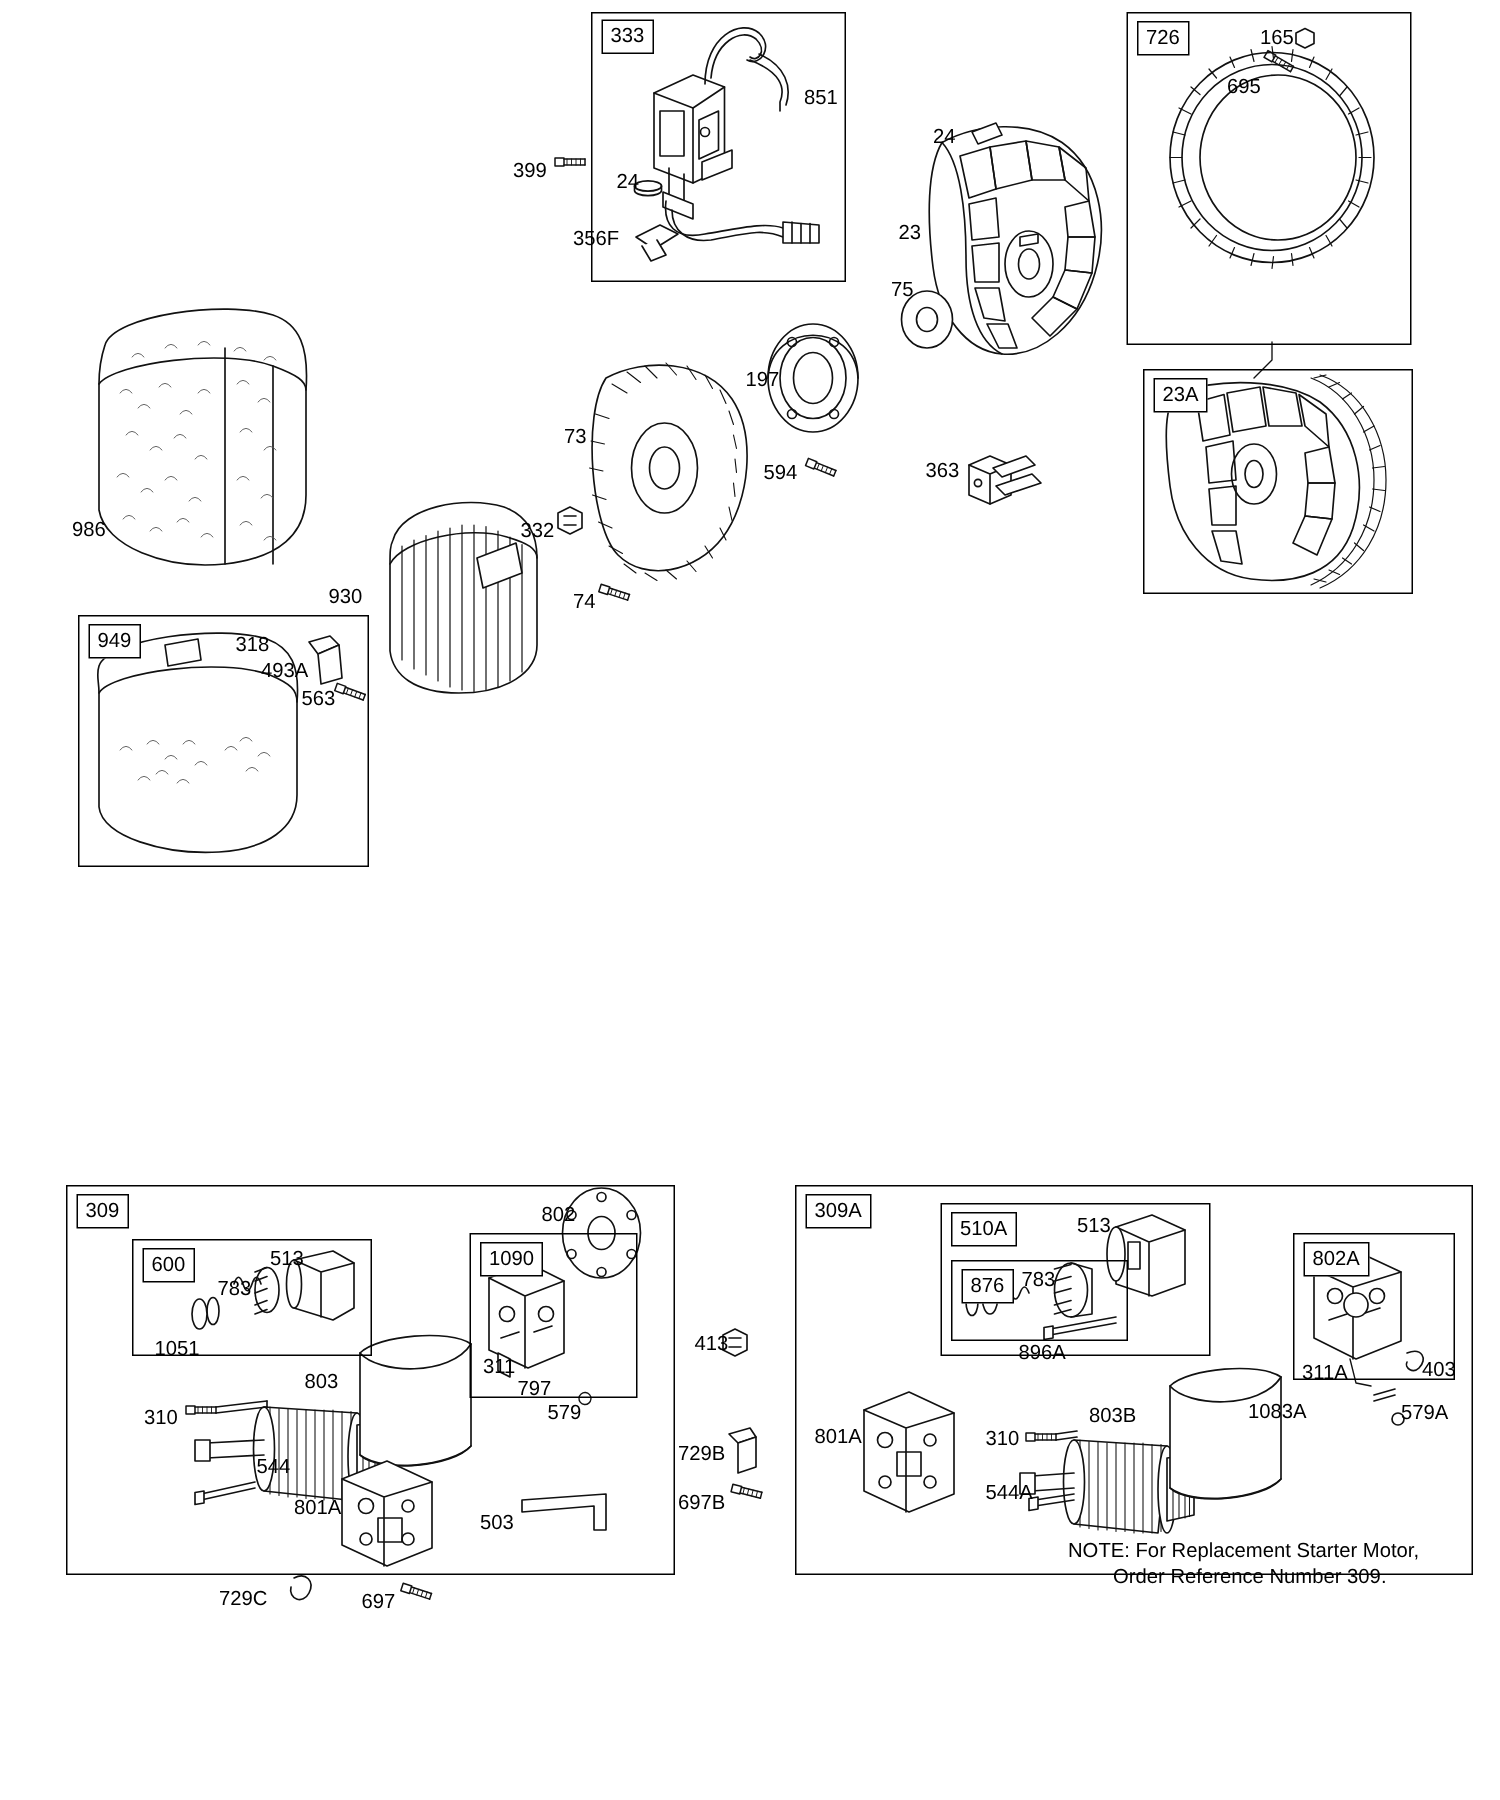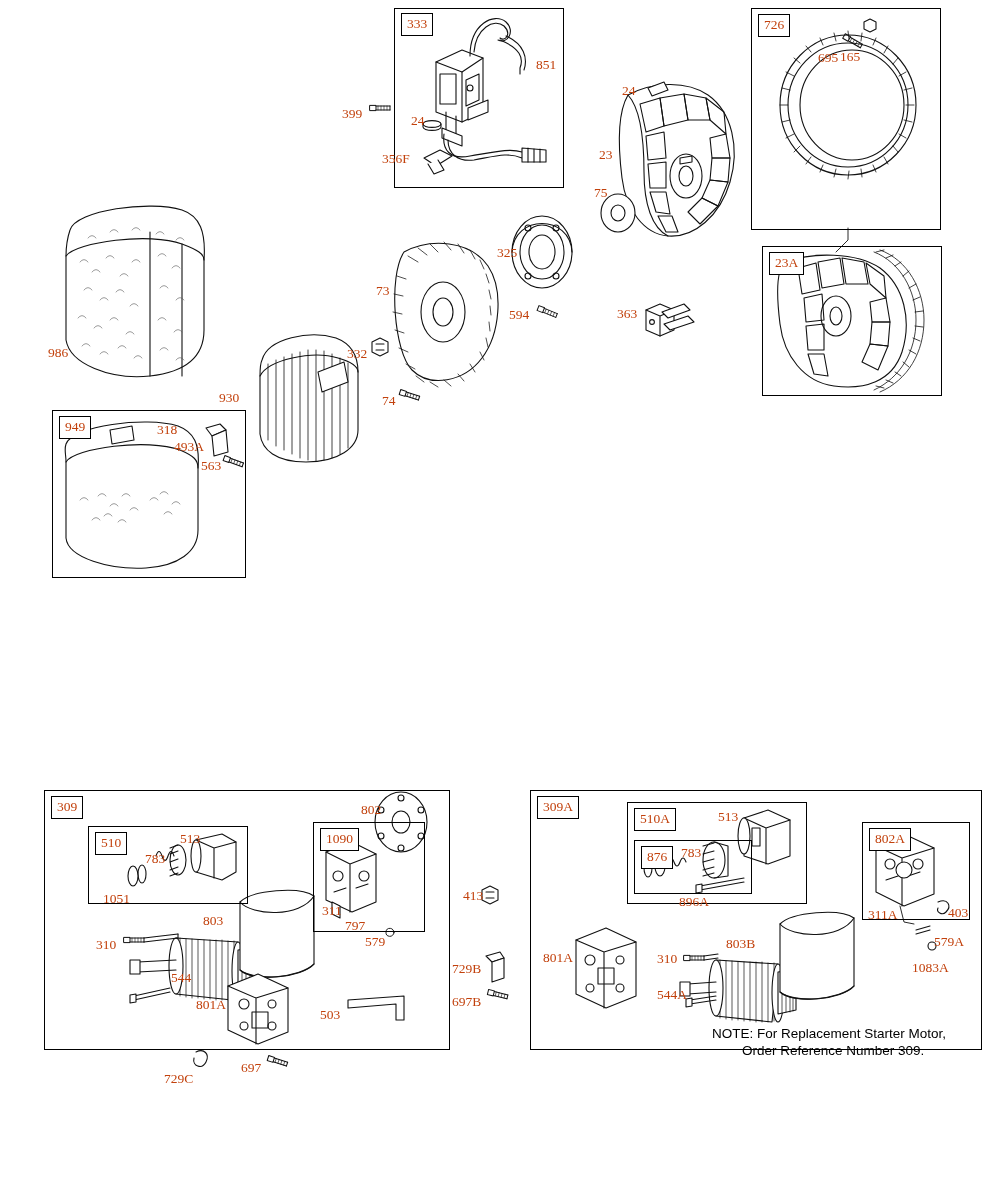--- a/index.html
+++ b/index.html
@@ -16,23 +16,23 @@
     overflow: hidden;
   }
   #diagram {
     position: absolute;
     left: 0; top: 0;
     width: 1000px;
     height: 1200px;
   }
   .callout {
     position: absolute;
-    font-family: Liberation Serif, serif;
+    font-family: Liberation Sans, sans-serif;
     font-size: 13.5px;
-    color: #c2410c;
+    color: #000000;
     white-space: nowrap;
     line-height: 1;
   }
   .callout.boxed {
     border: 1.6px solid #000;
     padding: 3px 5px 4px 5px;
     background: #fff;
     font-weight: normal;
   }
   .note {
@@ -471,65 +471,65 @@
 <div id="labels">
     <div class="callout boxed" style="left: 401px; top: 13px;">333</div>
     <div class="callout" style="left: 536px; top: 58px;">851</div>
     <div class="callout" style="left: 342px; top: 107px;">399</div>
     <div class="callout" style="left: 411px; top: 114px;">24</div>
     <div class="callout" style="left: 382px; top: 152px;">356F</div>
     <div class="callout" style="left: 622px; top: 84px;">24</div>
     <div class="callout" style="left: 599px; top: 148px;">23</div>
     <div class="callout" style="left: 594px; top: 186px;">75</div>
     <div class="callout boxed" style="left: 758px; top: 14px;">726</div>
-    <div class="callout" style="left: 840px; top: 18px; margin-top: 32px;">165</div>
+    <div class="callout" style="left: 840px; top: 18px;">165</div>
     <div class="callout" style="left: 818px; top: 51px;">695</div>
     <div class="callout boxed" style="left: 769px; top: 252px;">23A</div>
-    <div class="callout" style="left: 497px; top: 246px;">325</div>
+    <div class="callout" style="left: 497px; top: 246px;">197</div>
     <div class="callout" style="left: 376px; top: 284px;">73</div>
     <div class="callout" style="left: 509px; top: 308px;">594</div>
     <div class="callout" style="left: 617px; top: 307px;">363</div>
     <div class="callout" style="left: 347px; top: 347px;">332</div>
     <div class="callout" style="left: 382px; top: 394px; text-align: right;">74</div>
     <div class="callout" style="left: 48px; top: 346px;">986</div>
     <div class="callout" style="left: 219px; top: 391px;">930</div>
     <div class="callout boxed" style="left: 59px; top: 416px;">949</div>
     <div class="callout" style="left: 157px; top: 423px;">318</div>
     <div class="callout" style="left: 174px; top: 440px;">493A</div>
     <div class="callout" style="left: 201px; top: 459px;">563</div>
     <div class="callout boxed" style="left: 51px; top: 796px;">309</div>
     <div class="callout" style="left: 361px; top: 803px;">802</div>
-    <div class="callout boxed" style="left: 95px; top: 832px;">510</div>
+    <div class="callout boxed" style="left: 95px; top: 832px;">600</div>
     <div class="callout" style="left: 180px; top: 832px;">513</div>
     <div class="callout boxed" style="left: 320px; top: 828px;">1090</div>
     <div class="callout" style="left: 145px; top: 852px;">783</div>
     <div class="callout" style="left: 103px; top: 892px;">1051</div>
     <div class="callout" style="left: 203px; top: 914px;">803</div>
     <div class="callout" style="left: 322px; top: 904px;">311</div>
     <div class="callout" style="left: 345px; top: 919px;">797</div>
     <div class="callout" style="left: 365px; top: 935px;">579</div>
     <div class="callout" style="left: 96px; top: 938px;">310</div>
     <div class="callout" style="left: 133px; top: 971px; margin-left: 38px;">544</div>
     <div class="callout" style="left: 196px; top: 998px;">801A</div>
     <div class="callout" style="left: 320px; top: 1008px;">503</div>
-    <div class="callout" style="left: 164px; top: 1059px; margin-top: 13px;">729C</div>
+    <div class="callout" style="left: 146px; top: 1059px;">729C</div>
     <div class="callout" style="left: 241px; top: 1061px;">697</div>
     <div class="callout" style="left: 463px; top: 889px;">413</div>
     <div class="callout" style="left: 452px; top: 962px;">729B</div>
     <div class="callout" style="left: 452px; top: 995px;">697B</div>
     <div class="callout boxed" style="left: 537px; top: 796px;">309A</div>
     <div class="callout boxed" style="left: 634px; top: 808px;">510A</div>
     <div class="callout" style="left: 718px; top: 810px;">513</div>
     <div class="callout boxed" style="left: 641px; top: 846px;">876</div>
     <div class="callout" style="left: 681px; top: 846px;">783</div>
     <div class="callout boxed" style="left: 869px; top: 828px;">802A</div>
     <div class="callout" style="left: 679px; top: 895px;">896A</div>
     <div class="callout" style="left: 868px; top: 908px;">311A</div>
     <div class="callout" style="left: 948px; top: 906px;">403</div>
-    <div class="callout" style="left: 912px; top: 934px; margin-top: 27px;">1083A</div>
+    <div class="callout" style="left: 832px; top: 934px;">1083A</div>
     <div class="callout" style="left: 934px; top: 935px;">579A</div>
     <div class="callout" style="left: 543px; top: 951px;">801A</div>
     <div class="callout" style="left: 657px; top: 952px;">310</div>
     <div class="callout" style="left: 726px; top: 937px;">803B</div>
     <div class="callout" style="left: 657px; top: 988px;">544A</div>
   </div>
 
 <div id="notes">
     <div class="note" style="left: 712px; top: 1026px;">NOTE: For Replacement Starter Motor,
         Order Reference Number 309.</div>

